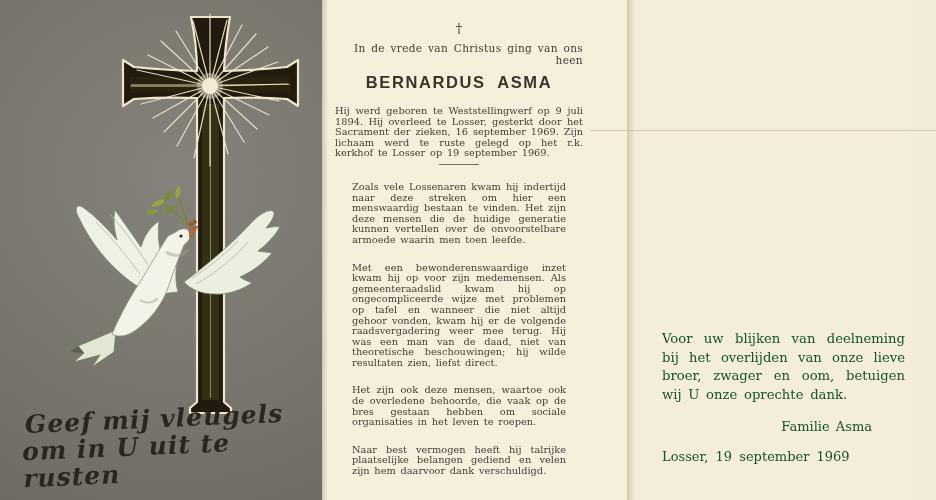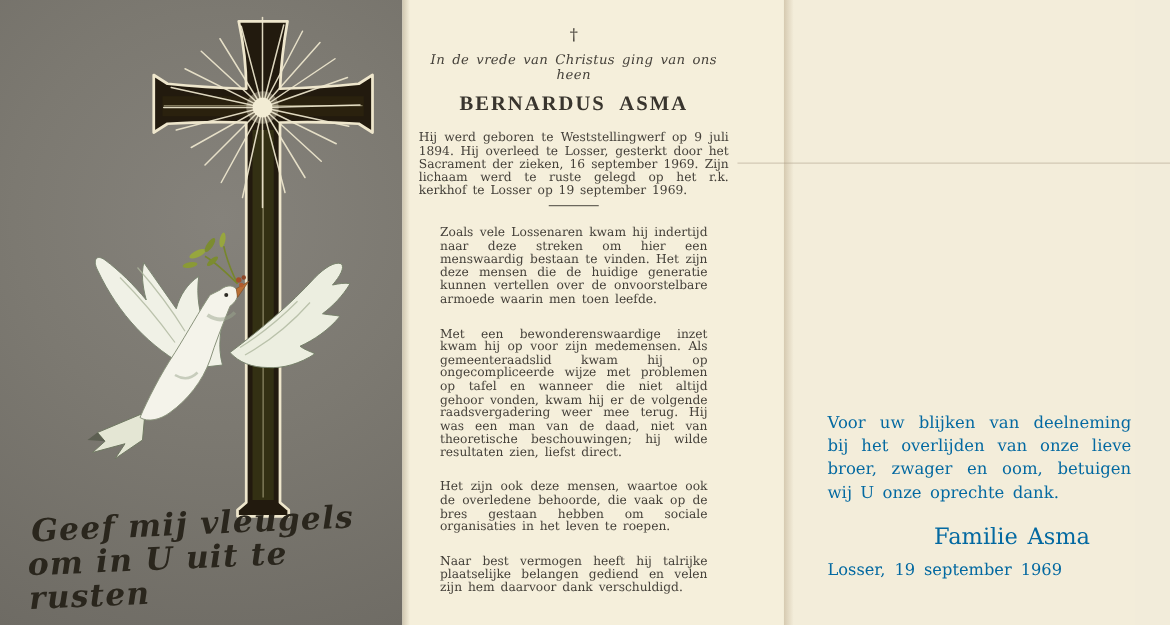--- a/index.html
+++ b/index.html
@@ -31,46 +31,46 @@
   .panel-mid{
     position:absolute;left:322px;top:0;width:305px;height:500px;
     background:#f5efdb;color:#45413a;overflow:hidden;
   }
   .panel-mid::before{
     content:"";position:absolute;left:0;top:0;bottom:0;width:6px;
     background:linear-gradient(90deg, rgba(110,95,65,.28), rgba(110,95,65,0));
   }
   .mid-content{padding:22px 44px 0 13px;}
   .dagger{text-align:center;font-size:13px;line-height:13px;margin-bottom:7px;color:#3c3831;}
-  .intro{text-align:center;font-size:10.6px;line-height:12px;letter-spacing:.3px;word-spacing:2px;margin-bottom:8px;font-style:italic;}
+  .intro{text-align:right;font-size:10.6px;line-height:12px;letter-spacing:.3px;word-spacing:2px;margin-bottom:8px;}
   .deceased-name{
     text-align:center;
-    font-family:Liberation Serif, serif;font-weight:bold;
+    font-family:Liberation Sans, sans-serif;font-weight:bold;
     font-size:16.5px;line-height:17px;letter-spacing:1.6px;word-spacing:6px;
     color:#39352e;margin-bottom:11px;
   }
   .bodytext{font-size:9.8px;line-height:10.6px;text-align:justify;word-spacing:1.6px;}
   .bodytext p{margin:17px;}
   .vitals{margin-bottom:0;margin-top:15px;}
   .divider-small{width:40px;border:0;border-top:1px solid #6b675d;margin:5px auto 6px auto;}
 
   
   .panel-right{
     position:absolute;left:627px;top:0;width:281px;height:500px;
-    background:#f3edda;color:#0369a1;overflow:hidden;
+    background:#f3edda;color:#14532d;overflow:hidden;
   }
   .panel-right::before{
     content:"";position:absolute;left:0;top:0;bottom:0;width:8px;
     background:linear-gradient(90deg, rgba(150,125,85,.32), rgba(150,125,85,0));
   }
   .thanks{
     position:absolute;left:35px;top:330px;width:243px;
     font-size:13.2px;line-height:18.7px;text-align:justify;word-spacing:2.5px;
   }
-  .signature{position:absolute;right:36px;top:419px;font-size:18px;word-spacing:2px;}
+  .signature{position:absolute;right:36px;top:419px;font-size:13px;word-spacing:2px;}
   .dateline{position:absolute;left:35px;top:449px;font-size:13px;word-spacing:3px;}
 
   
   .scan-crease-h{
     position:absolute;left:590px;top:130px;width:346px;height:1px;
     background:rgba(168,156,132,.45);
   }
 </style>
 </head>
 <body>

